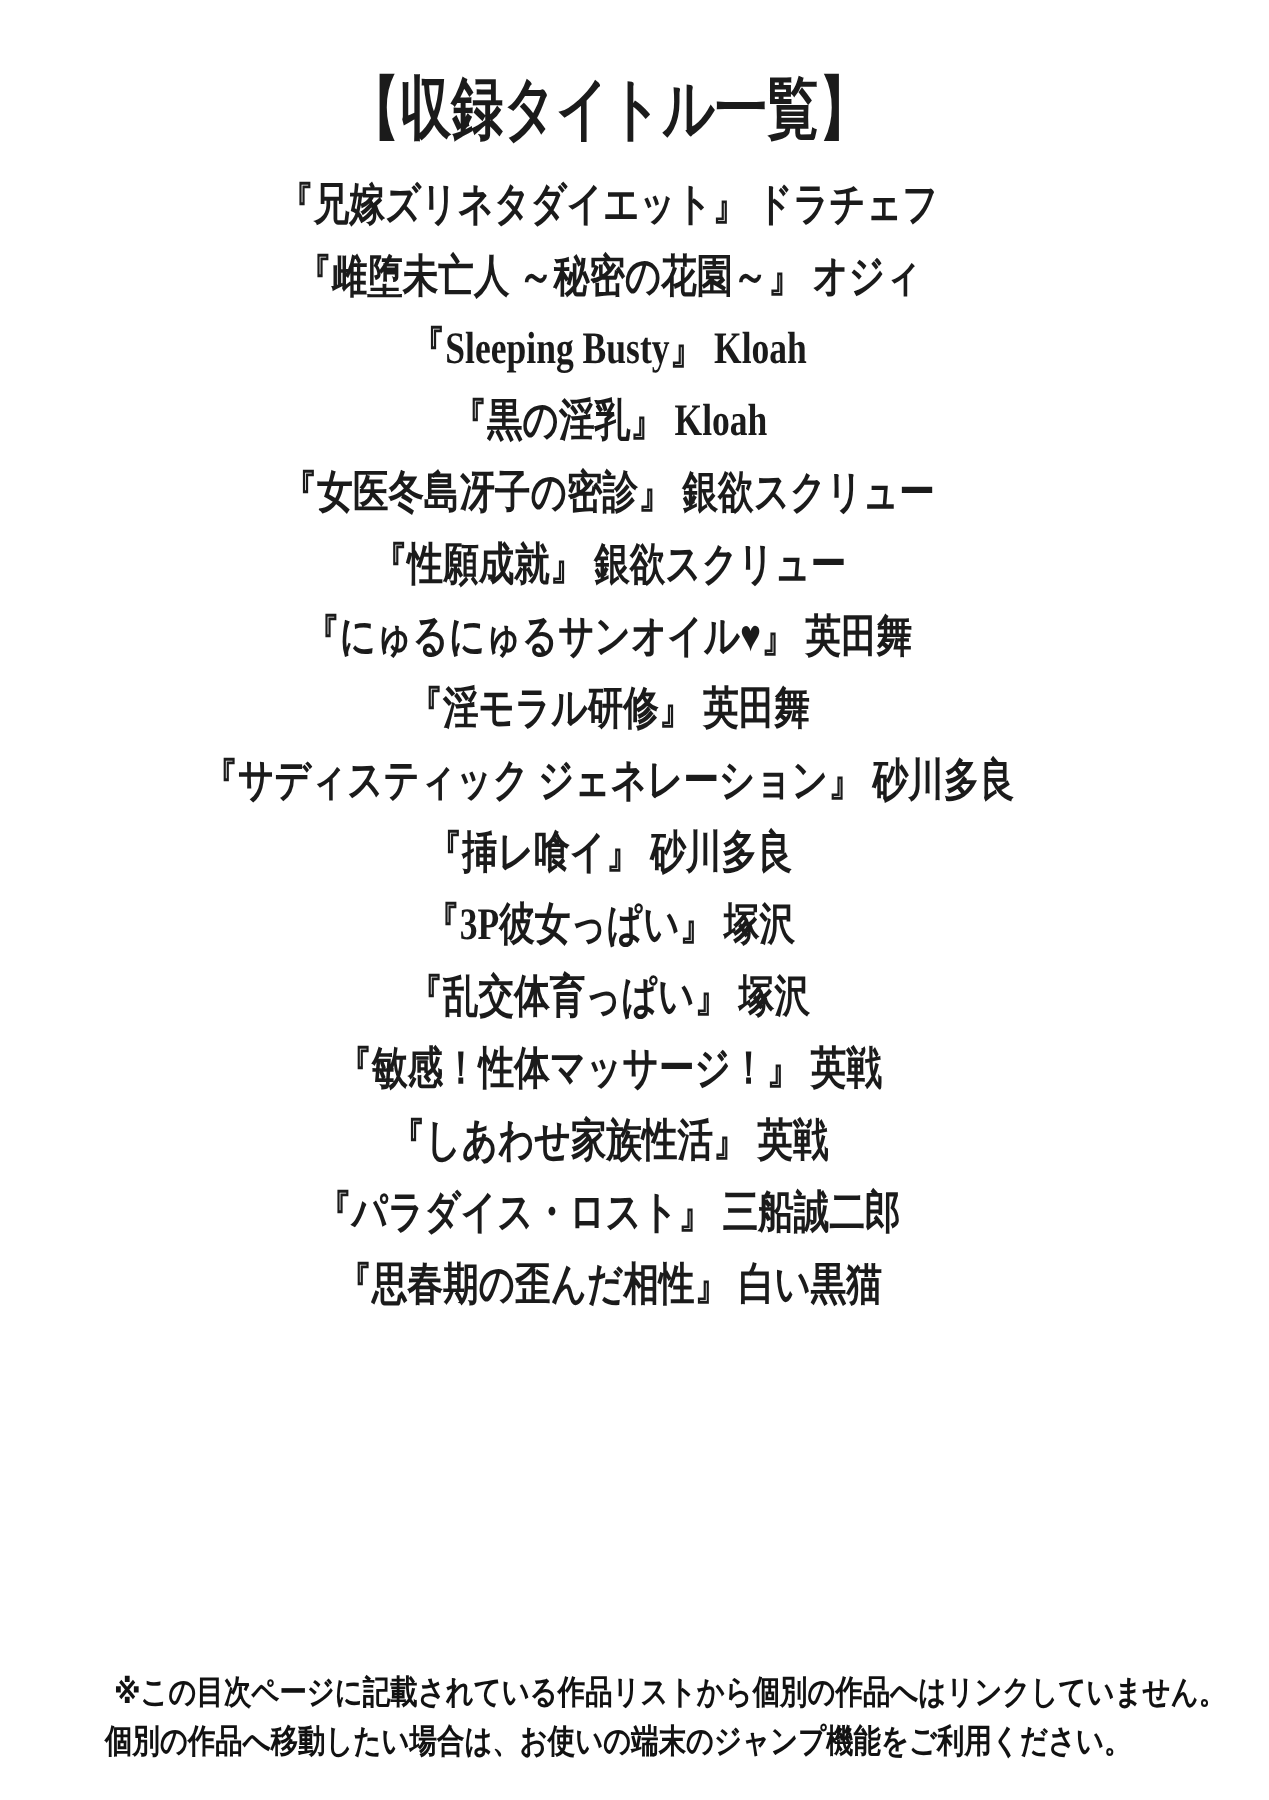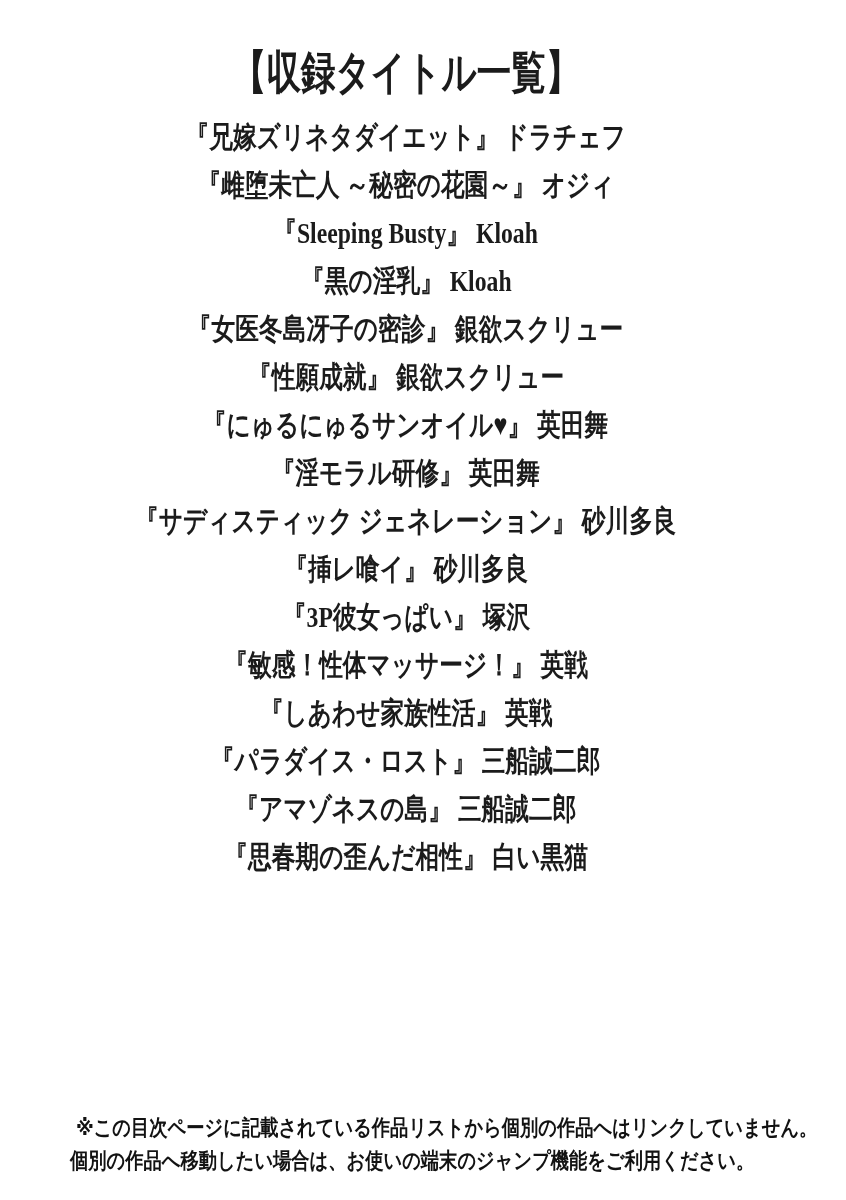--- a/index.html
+++ b/index.html
@@ -82,24 +82,24 @@
     <div class="toc-line"><span class="squeeze">『雌堕未亡人 ～秘密の花園～』 オジィ</span></div>
     <div class="toc-line"><span class="squeeze">『Sleeping Busty』 Kloah</span></div>
     <div class="toc-line"><span class="squeeze">『黒の淫乳』 Kloah</span></div>
     <div class="toc-line"><span class="squeeze">『女医冬島冴子の密診』 銀欲スクリュー</span></div>
     <div class="toc-line"><span class="squeeze">『性願成就』 銀欲スクリュー</span></div>
     <div class="toc-line"><span class="squeeze">『にゅるにゅるサンオイル♥』 英田舞</span></div>
     <div class="toc-line"><span class="squeeze">『淫モラル研修』 英田舞</span></div>
     <div class="toc-line"><span class="squeeze">『サディスティック ジェネレーション』 砂川多良</span></div>
     <div class="toc-line"><span class="squeeze">『挿レ喰イ』 砂川多良</span></div>
     <div class="toc-line"><span class="squeeze">『3P彼女っぱい』 塚沢</span></div>
+    <div class="toc-line"><span class="squeeze">『乱交体育っぱい』 塚沢</span></div>
     <div class="toc-line"><span class="squeeze">『敏感！性体マッサージ！』 英戦</span></div>
     <div class="toc-line"><span class="squeeze">『しあわせ家族性活』 英戦</span></div>
     <div class="toc-line"><span class="squeeze">『パラダイス・ロスト』 三船誠二郎</span></div>
-    <div class="toc-line"><span class="squeeze">『アマゾネスの島』 三船誠二郎</span></div>
     <div class="toc-line"><span class="squeeze">『思春期の歪んだ相性』 白い黒猫</span></div>
   </div>
 
   <div class="footer">
     <div class="footer-line"><span class="squeeze-footer">※この目次ページに記載されている作品リストから個別の作品へはリンクしていません。</span></div>
     <div class="footer-line"><span class="squeeze-footer">個別の作品へ移動したい場合は、お使いの端末のジャンプ機能をご利用ください。</span></div>
   </div>
 
 </div>
 

